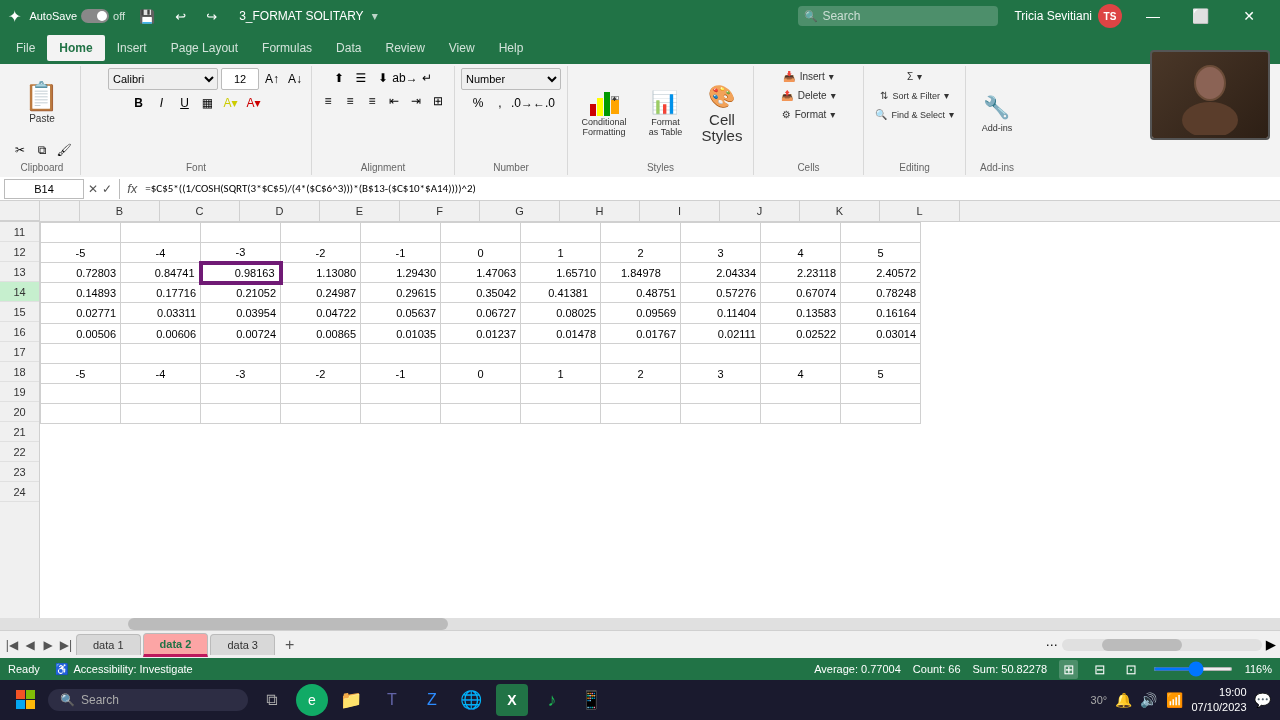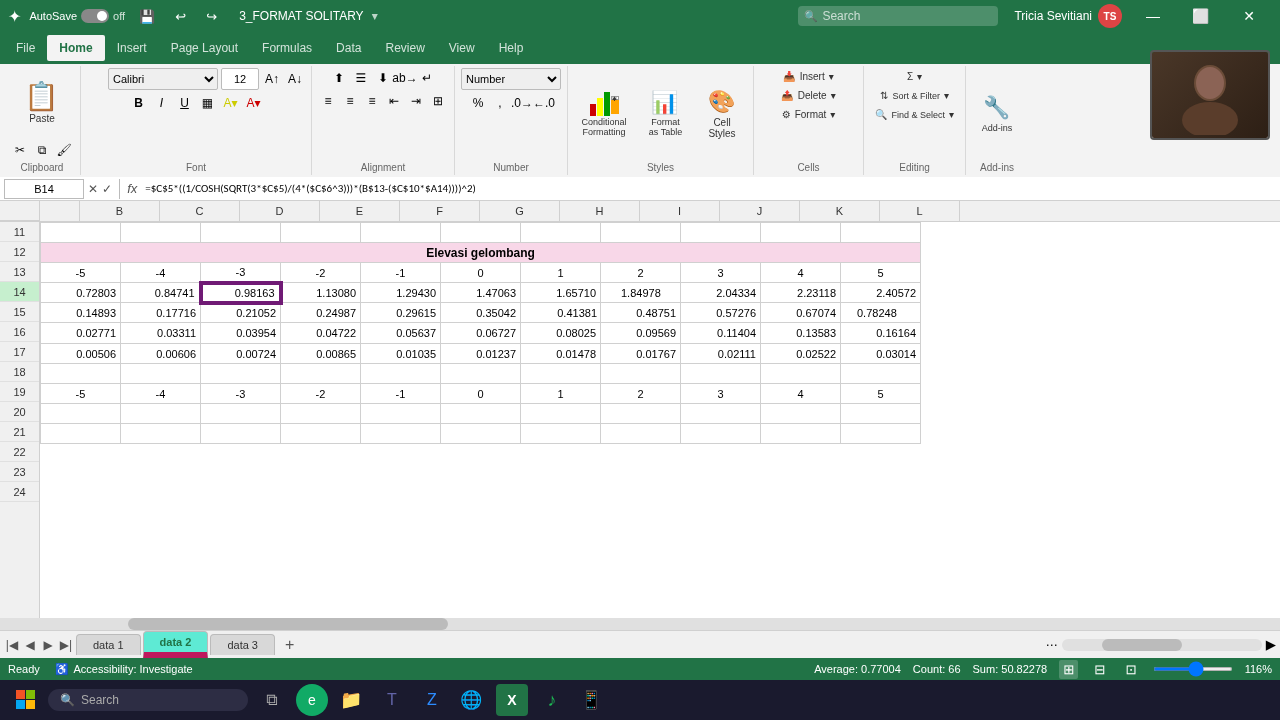--- a/index.html
+++ b/index.html
@@ -55,21 +55,21 @@
     .spreadsheet { flex: 1; display: flex; flex-direction: column; overflow: hidden; background: white; }
     .col-header { height: 20px; display: flex; align-items: center; justify-content: center; font-size: 11px; color: #333; background: #f0f0f0; border-right: 1px solid #d0d0d0; cursor: pointer; user-select: none; }
     .row-num { height: 20px; display: flex; align-items: center; justify-content: center; font-size: 11px; color: #333; border-bottom: 1px solid #e0e0e0; cursor: pointer; }
     table { border-collapse: collapse; font-size: 11px; }
     td { border: 1px solid #d0d0d0; height: 20px; padding: 0 4px; white-space: nowrap; min-width: 80px; max-width: 80px; overflow: hidden; text-align: right; vertical-align: middle; }
 
     
     .sheet-tabs { height: 28px; display: flex; align-items: center; background: #f0f0f0; border-top: 1px solid #d0d0d0; padding: 0 4px; gap: 2px; }
     .sheet-nav { width: 16px; height: 16px; border: none; background: none; cursor: pointer; color: #555; font-size: 12px; }
     .sheet-tab { padding: 4px 16px; background: #d8d8d8; border: 1px solid #bbb; border-bottom: none; border-radius: 4px 4px 0 0; font-size: 11px; cursor: pointer; color: #333; }
-    .sheet-tab.active { background: #5eead4; color: #217346; font-weight: 600; border-bottom: 7px solid #be185d; }
+    .sheet-tab.active { background: #fca5a5; color: #217346; font-weight: 600; border-bottom: 3px solid #be185d; }
     .sheet-tab-add { padding: 4px 8px; background: none; border: none; cursor: pointer; font-size: 16px; color: #555; }
 
     
     .status-bar { height: 22px; display: flex; align-items: center; background: #217346; color: white; font-size: 11px; padding: 0 8px; gap: 16px; }
     .status-left { display: flex; gap: 16px; align-items: center; }
     .status-right { margin-left: auto; display: flex; gap: 12px; align-items: center; }
 
     
     .video-thumb { position: absolute; right: 10px; top: 50px; width: 120px; height: 90px; background: #222; border-radius: 4px; border: 2px solid #555; overflow: hidden; z-index: 50; }
     .video-face { width: 100%; height: 100%; background: linear-gradient(135deg, #4a3728 0%, #2d1f15 100%); display: flex; align-items: center; justify-content: center; }
@@ -227,21 +227,21 @@
         </button>
 
         <button class="ribbon-large-btn" style="max-width:55px;">
           <div style="font-size:22px;">📊</div>
           <span style="font-size:9px;text-align:center;line-height:1.1;">Format as
 Table</span>
         </button>
 
         <button class="ribbon-large-btn" style="max-width:50px;">
           <div style="font-size:22px;">🎨</div>
-          <span style="font-size:10px;text-align:center;line-height:1.1;">Cell
+          <span style="font-size:15px;text-align:center;line-height:1.1;">Cell
 Styles</span>
         </button>
       </div>
       <span class="ribbon-group-label">Styles</span>
     </div>
 
     <div class="ribbon-group" style="min-width:110px;">
       <div class="ribbon-group-content" style="flex-direction:column;gap:2px;">
         <button class="ribbon-btn" style="flex-direction:row;gap:4px;">
           <span>📥</span>
@@ -353,23 +353,20 @@
             <td style="width:80px;min-width:80px;border:1px solid #d0d0d0;height:20px;background:white;"></td>
             <td style="width:80px;min-width:80px;border:1px solid #d0d0d0;height:20px;background:white;"></td>
             <td style="width:80px;min-width:80px;border:1px solid #d0d0d0;height:20px;background:white;"></td>
             <td style="width:80px;min-width:80px;border:1px solid #d0d0d0;height:20px;background:white;"></td>
             <td style="width:80px;min-width:80px;border:1px solid #d0d0d0;height:20px;background:white;"></td>
             <td style="width:80px;min-width:80px;border:1px solid #d0d0d0;height:20px;background:white;"></td>
             <td style="width:80px;min-width:80px;border:1px solid #d0d0d0;height:20px;background:white;"></td>
             <td style="width:80px;min-width:80px;border:1px solid #d0d0d0;height:20px;background:white;"></td>
           </tr>
 
-          <tr>
-            <td colspan="11" style="background:#f8d7e8;text-align:center;font-weight:600;font-size:12px;border:1px solid #d0d0d0;height:20px;">Elevasi gelombang</td>
-          </tr>
 
           <tr>
             <td style="text-align:center;border:1px solid #d0d0d0;height:20px;font-weight:500;">-5</td>
             <td style="text-align:center;border:1px solid #d0d0d0;height:20px;font-weight:500;">-4</td>
             <td style="text-align:center;border:1px solid #d0d0d0;height:20px;font-weight:500;">-3</td>
             <td style="text-align:center;border:1px solid #d0d0d0;height:20px;font-weight:500;">-2</td>
             <td style="text-align:center;border:1px solid #d0d0d0;height:20px;font-weight:500;">-1</td>
             <td style="text-align:center;border:1px solid #d0d0d0;height:20px;font-weight:500;">0</td>
             <td style="text-align:center;border:1px solid #d0d0d0;height:20px;font-weight:500;">1</td>
             <td style="text-align:center;border:1px solid #d0d0d0;height:20px;font-weight:500;">2</td>
@@ -393,25 +390,25 @@
             <td style="text-align:right;border:1px solid #d0d0d0;height:20px;padding:0 4px;">2.40572</td>
           </tr>
 
           <tr>
             <td style="text-align:right;border:1px solid #d0d0d0;height:20px;padding:0 4px;">0.14893</td>
             <td style="text-align:right;border:1px solid #d0d0d0;height:20px;padding:0 4px;">0.17716</td>
             <td style="text-align:right;border:1px solid #d0d0d0;height:20px;padding:0 4px;">0.21052</td>
             <td style="text-align:right;border:1px solid #d0d0d0;height:20px;padding:0 4px;">0.24987</td>
             <td style="text-align:right;border:1px solid #d0d0d0;height:20px;padding:0 4px;">0.29615</td>
             <td style="text-align:right;border:1px solid #d0d0d0;height:20px;padding:0 4px;">0.35042</td>
-            <td style="text-align:right;border:1px solid #d0d0d0;height:20px;padding:0 3px;">0.41381</td>
+            <td style="text-align:right;border:1px solid #d0d0d0;height:20px;padding:0 12px;">0.41381</td>
             <td style="text-align:right;border:1px solid #d0d0d0;height:20px;padding:0 4px;">0.48751</td>
             <td style="text-align:right;border:1px solid #d0d0d0;height:20px;padding:0 4px;">0.57276</td>
             <td style="text-align:right;border:1px solid #d0d0d0;height:20px;padding:0 4px;">0.67074</td>
-            <td style="text-align:left;border:1px solid #d0d0d0;height:20px;padding:0 16px;">0.78248</td>
+            <td style="text-align:right;border:1px solid #d0d0d0;height:20px;padding:0 4px;">0.78248</td>
           </tr>
 
           <tr>
             <td style="text-align:right;border:1px solid #d0d0d0;height:20px;padding:0 4px;">0.02771</td>
             <td style="text-align:right;border:1px solid #d0d0d0;height:20px;padding:0 4px;">0.03311</td>
             <td style="text-align:right;border:1px solid #d0d0d0;height:20px;padding:0 4px;">0.03954</td>
             <td style="text-align:right;border:1px solid #d0d0d0;height:20px;padding:0 4px;">0.04722</td>
             <td style="text-align:right;border:1px solid #d0d0d0;height:20px;padding:0 4px;">0.05637</td>
             <td style="text-align:right;border:1px solid #d0d0d0;height:20px;padding:0 4px;">0.06727</td>
             <td style="text-align:right;border:1px solid #d0d0d0;height:20px;padding:0 4px;">0.08025</td>
@@ -594,13 +591,24 @@
       <span style="color:white;font-size:14px;font-weight:bold;">X</span>
     </div>
     <div class="taskbar-icon">
       <span style="font-size:18px;color:#1db954;">♪</span>
     </div>
     <div class="taskbar-icon">
       <span style="font-size:18px;">📱</span>
     </div>
   </div>
 
+  <div class="taskbar-right">
+    <span style="color:#aaa;">30°</span>
+    <span style="color:#aaa;font-size:14px;">🔔</span>
+    <span style="color:#aaa;font-size:14px;">🔊</span>
+    <span style="color:#aaa;font-size:14px;">📶</span>
+    <div class="taskbar-time">
+      <div>19:00</div>
+      <div>07/10/2023</div>
+    </div>
+    <span style="font-size:14px;color:#aaa;">💬</span>
+  </div>
 </div>
 
 </body></html>

